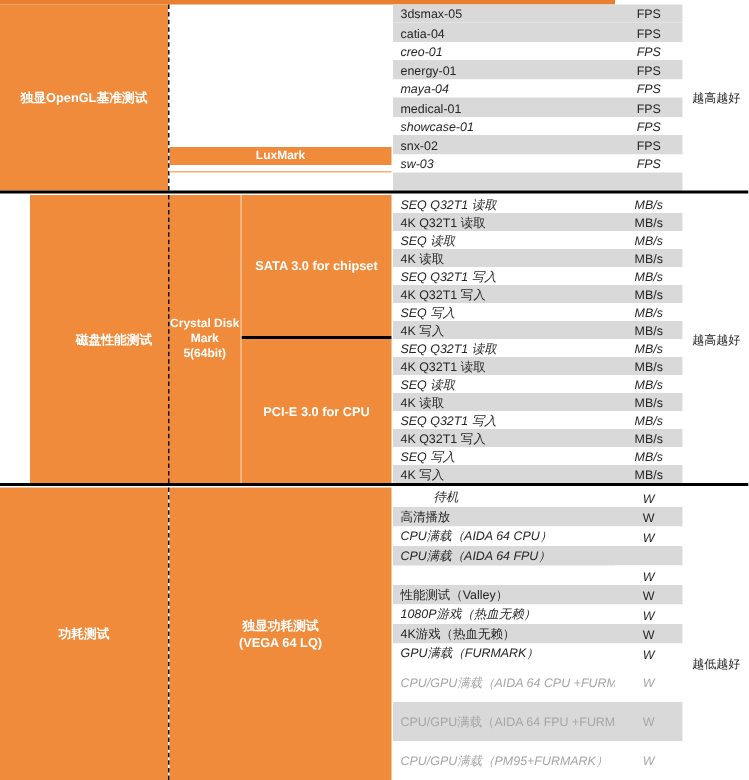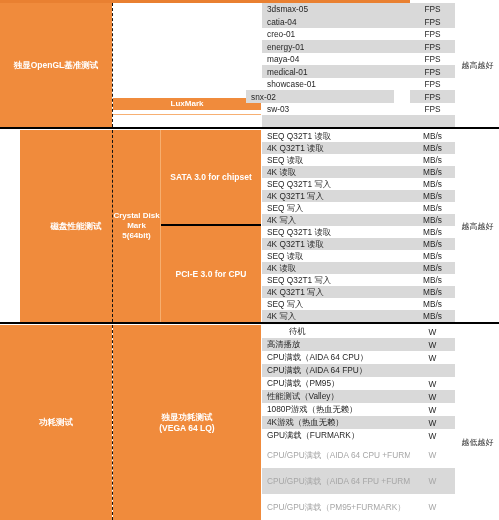--- a/index.html
+++ b/index.html
@@ -28,21 +28,21 @@
   .item{
     display:flex;align-items:center;
     padding-left:5px;font-size:8.3px;color:#262626;
     white-space:nowrap;
   }
   .unit{
     display:flex;align-items:center;justify-content:center;
     font-size:8.3px;color:#262626;
   }
   .stripe{background:#D9D9D9;}
-  .plain{background:#FFFFFF;}
+  .plain{background:#FFFFFF;font-style:italic;}
   .faded{color:#A6A6A6;}
 
   
   .note{
     background:#FFFFFF;color:#262626;font-size:8px;
     display:flex;align-items:center;justify-content:center;
     text-align:left;
   }
 
   
@@ -81,21 +81,21 @@
 
   <div class="cell item plain" style="left:262px;top:53px;width:148px;height:12px;">maya-04</div>
   <div class="cell unit plain" style="left:410px;top:53px;width:45px;height:12px;">FPS</div>
 
   <div class="cell item stripe" style="left:262px;top:65px;width:148px;height:13px;">medical-01</div>
   <div class="cell unit stripe" style="left:410px;top:65px;width:45px;height:13px;">FPS</div>
 
   <div class="cell item plain" style="left:262px;top:78px;width:148px;height:12px;">showcase-01</div>
   <div class="cell unit plain" style="left:410px;top:78px;width:45px;height:12px;">FPS</div>
 
-  <div class="cell item stripe" style="left:246px;top:90px;width:148px;height:13px;">snx-02</div>
+  <div class="cell item stripe" style="left:262px;top:90px;width:148px;height:13px;">snx-02</div>
   <div class="cell unit stripe" style="left:410px;top:90px;width:45px;height:13px;">FPS</div>
 
   <div class="cell item plain" style="left:262px;top:103px;width:148px;height:12px;">sw-03</div>
   <div class="cell unit plain" style="left:410px;top:103px;width:45px;height:12px;">FPS</div>
 
   <div class="cell item stripe" style="left:262px;top:115px;width:148px;height:12px;"></div>
   <div class="cell unit stripe" style="left:410px;top:115px;width:45px;height:12px;"></div>
 
   <div class="cell note" style="left:456px;top:3px;width:43px;height:124px;">越高越好</div>
 
@@ -174,24 +174,23 @@
 
   <div class="cell item plain" style="left:262px;top:325px;width:148px;height:13px;padding-left:27px;">待机</div>
   <div class="cell unit plain" style="left:410px;top:325px;width:45px;height:13px;">W</div>
 
   <div class="cell item stripe" style="left:262px;top:338px;width:148px;height:13px;">高清播放</div>
   <div class="cell unit stripe" style="left:410px;top:338px;width:45px;height:13px;">W</div>
 
   <div class="cell item plain" style="left:262px;top:351px;width:148px;height:13px;">CPU满载（AIDA 64 CPU）</div>
   <div class="cell unit plain" style="left:410px;top:351px;width:45px;height:13px;">W</div>
 
-  <div class="cell item stripe" style="left:262px;top:364px;width:148px;height:13px;">CPU满载（AIDA 64 FPU）</div>
+  <div class="cell item stripe" style="left:262px;top:364px;width:148px;height:13px;font-style:italic;">CPU满载（AIDA 64 FPU）</div>
   <div class="cell unit stripe" style="left:410px;top:364px;width:45px;height:13px;"></div>
 
-  <div class="cell item plain" style="left:262px;top:377px;width:148px;height:13px;">CPU满载（PM95）</div>
   <div class="cell unit plain" style="left:410px;top:377px;width:45px;height:13px;">W</div>
 
   <div class="cell item stripe" style="left:262px;top:390px;width:148px;height:13px;">性能测试（Valley）</div>
   <div class="cell unit stripe" style="left:410px;top:390px;width:45px;height:13px;">W</div>
 
   <div class="cell item plain" style="left:262px;top:403px;width:148px;height:13px;">1080P游戏（热血无赖）</div>
   <div class="cell unit plain" style="left:410px;top:403px;width:45px;height:13px;">W</div>
 
   <div class="cell item stripe" style="left:262px;top:416px;width:148px;height:13px;">4K游戏（热血无赖）</div>
   <div class="cell unit stripe" style="left:410px;top:416px;width:45px;height:13px;">W</div>

